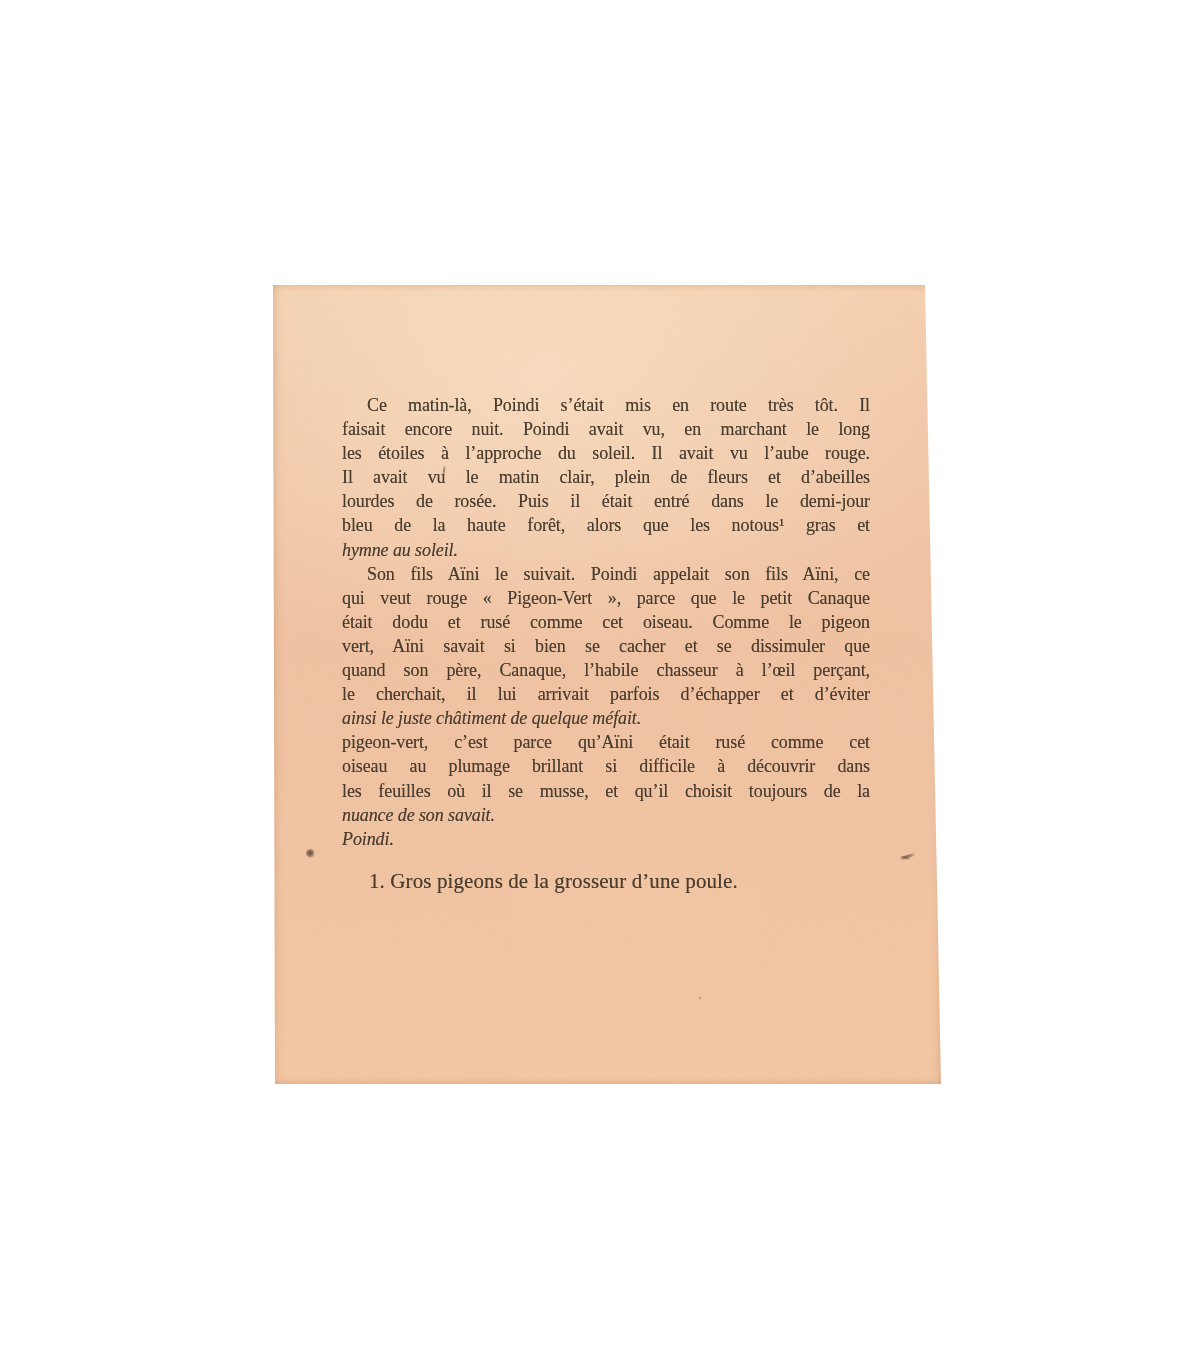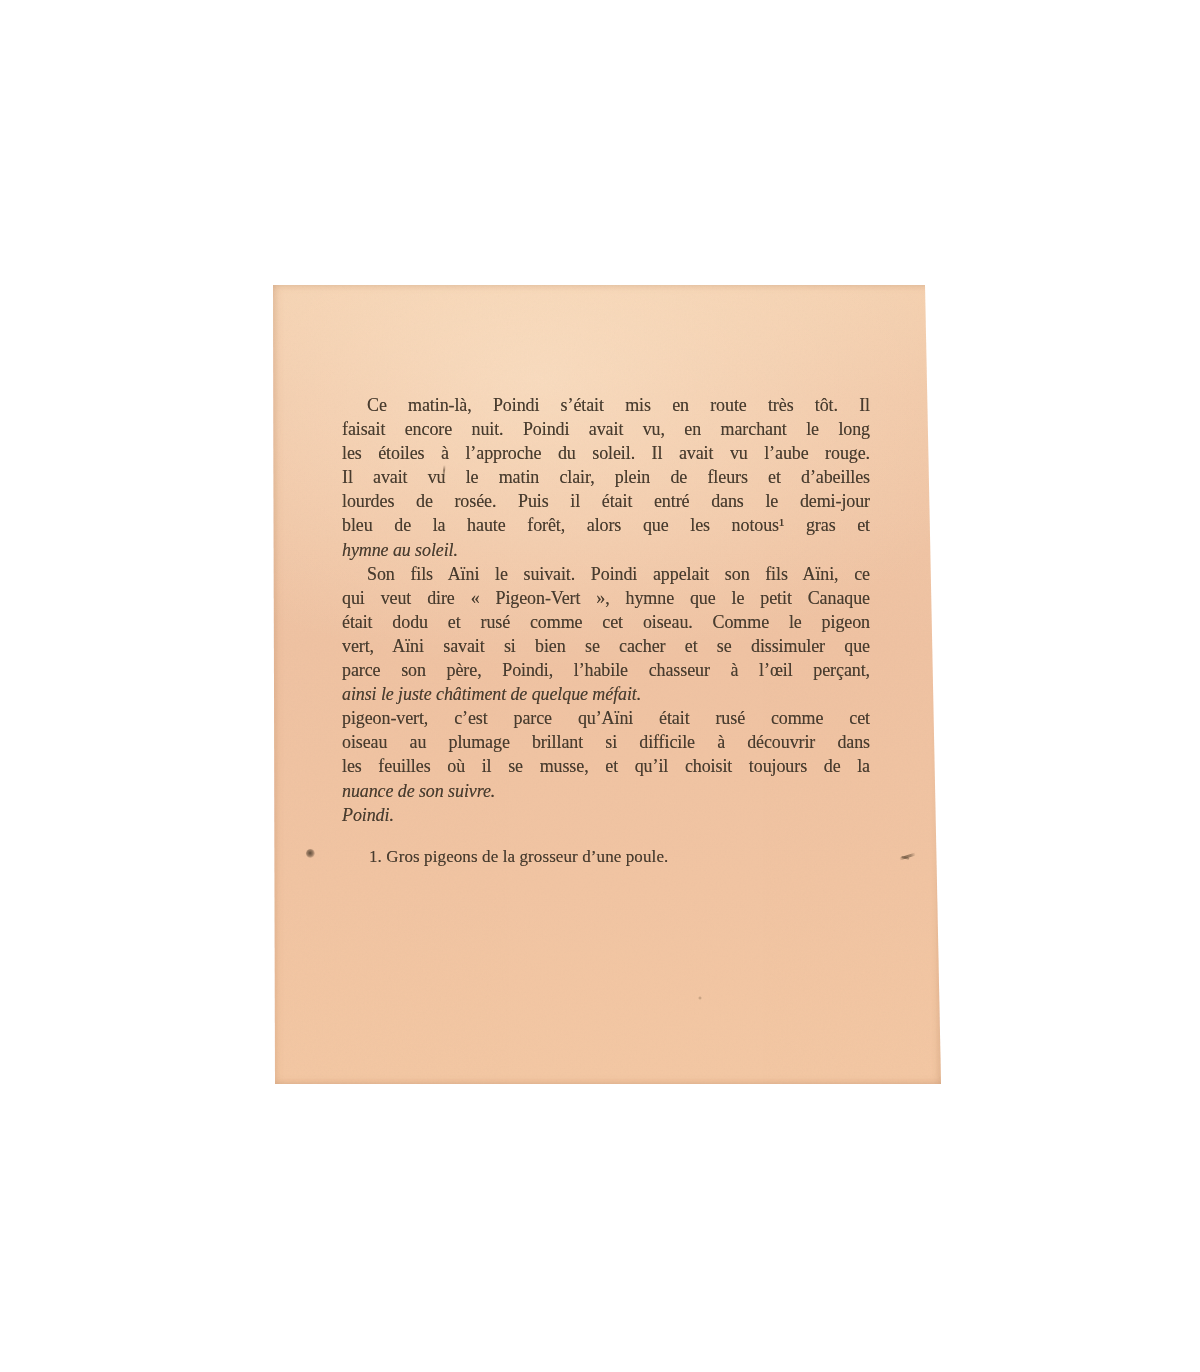--- a/index.html
+++ b/index.html
@@ -47,21 +47,21 @@
     white-space: nowrap;
     text-align: justify;
     text-align-last: justify;
     overflow: visible;
   }
   .line.first { text-indent: 25px; }
   .line.last  { text-align-last: left; font-style: italic; }
   .footnote {
     padding-left: 27px;
     margin-top: 20px;
-    font-size: 17px;
+    font-size: 21px;
     line-height: 20px;
     letter-spacing: 0.1px;
   }
   
   .artifact { position: absolute; pointer-events: none; }
   .ink-spot {
     left: 33px; top: 564px; width: 9px; height: 9px;
     background: radial-gradient(circle at 45% 45%, rgba(68,54,40,0.85) 0%, rgba(90,70,52,0.55) 45%, rgba(120,95,70,0) 75%);
     border-radius: 50%;
   }
@@ -100,31 +100,32 @@
           <div class="line first">Ce matin-là, Poindi s’était mis en route très tôt. Il</div>
           <div class="line">faisait encore nuit. Poindi avait vu, en marchant le long</div>
           <div class="line">les étoiles à l’approche du soleil. Il avait vu l’aube rouge.</div>
           <div class="line">Il avait vu le matin clair, plein de fleurs et d’abeilles</div>
           <div class="line">lourdes de rosée. Puis il était entré dans le demi-jour</div>
           <div class="line">bleu de la haute forêt, alors que les notous¹ gras et</div>
           <div class="line last">hymne au soleil.</div>
         </div>
         <div class="para">
           <div class="line first">Son fils Aïni le suivait. Poindi appelait son fils Aïni, ce</div>
-          <div class="line">qui veut dire « Pigeon-Vert », hymne que le petit Canaque</div>
+          <div class="line">qui veut rouge « Pigeon-Vert », parce que le petit Canaque</div>
           <div class="line">était dodu et rusé comme cet oiseau. Comme le pigeon</div>
           <div class="line">vert, Aïni savait si bien se cacher et se dissimuler que</div>
-          <div class="line">parce son père, Poindi, l’habile chasseur à l’œil perçant,</div>
+          <div class="line">quand son père, Canaque, l’habile chasseur à l’œil perçant,</div>
+          <div class="line">le cherchait, il lui arrivait parfois d’échapper et d’éviter</div>
           <div class="line last">ainsi le juste châtiment de quelque méfait.</div>
         </div>
         <div class="para">
           <div class="line">pigeon-vert, c’est parce qu’Aïni était rusé comme cet</div>
           <div class="line">oiseau au plumage brillant si difficile à découvrir dans</div>
           <div class="line">les feuilles où il se musse, et qu’il choisit toujours de la</div>
-          <div class="line last">nuance de son suivre.</div>
+          <div class="line last">nuance de son savait.</div>
         </div>
         <div class="para">
           <div class="line last">Poindi.</div>
         </div>
         <div class="footnote">1. Gros pigeons de la grosseur d’une poule.</div>
       </div>
 
     <div class="artifact ink-spot"></div>
     <div class="artifact fibre-fleck"></div>
     <div class="artifact scratch"></div>

